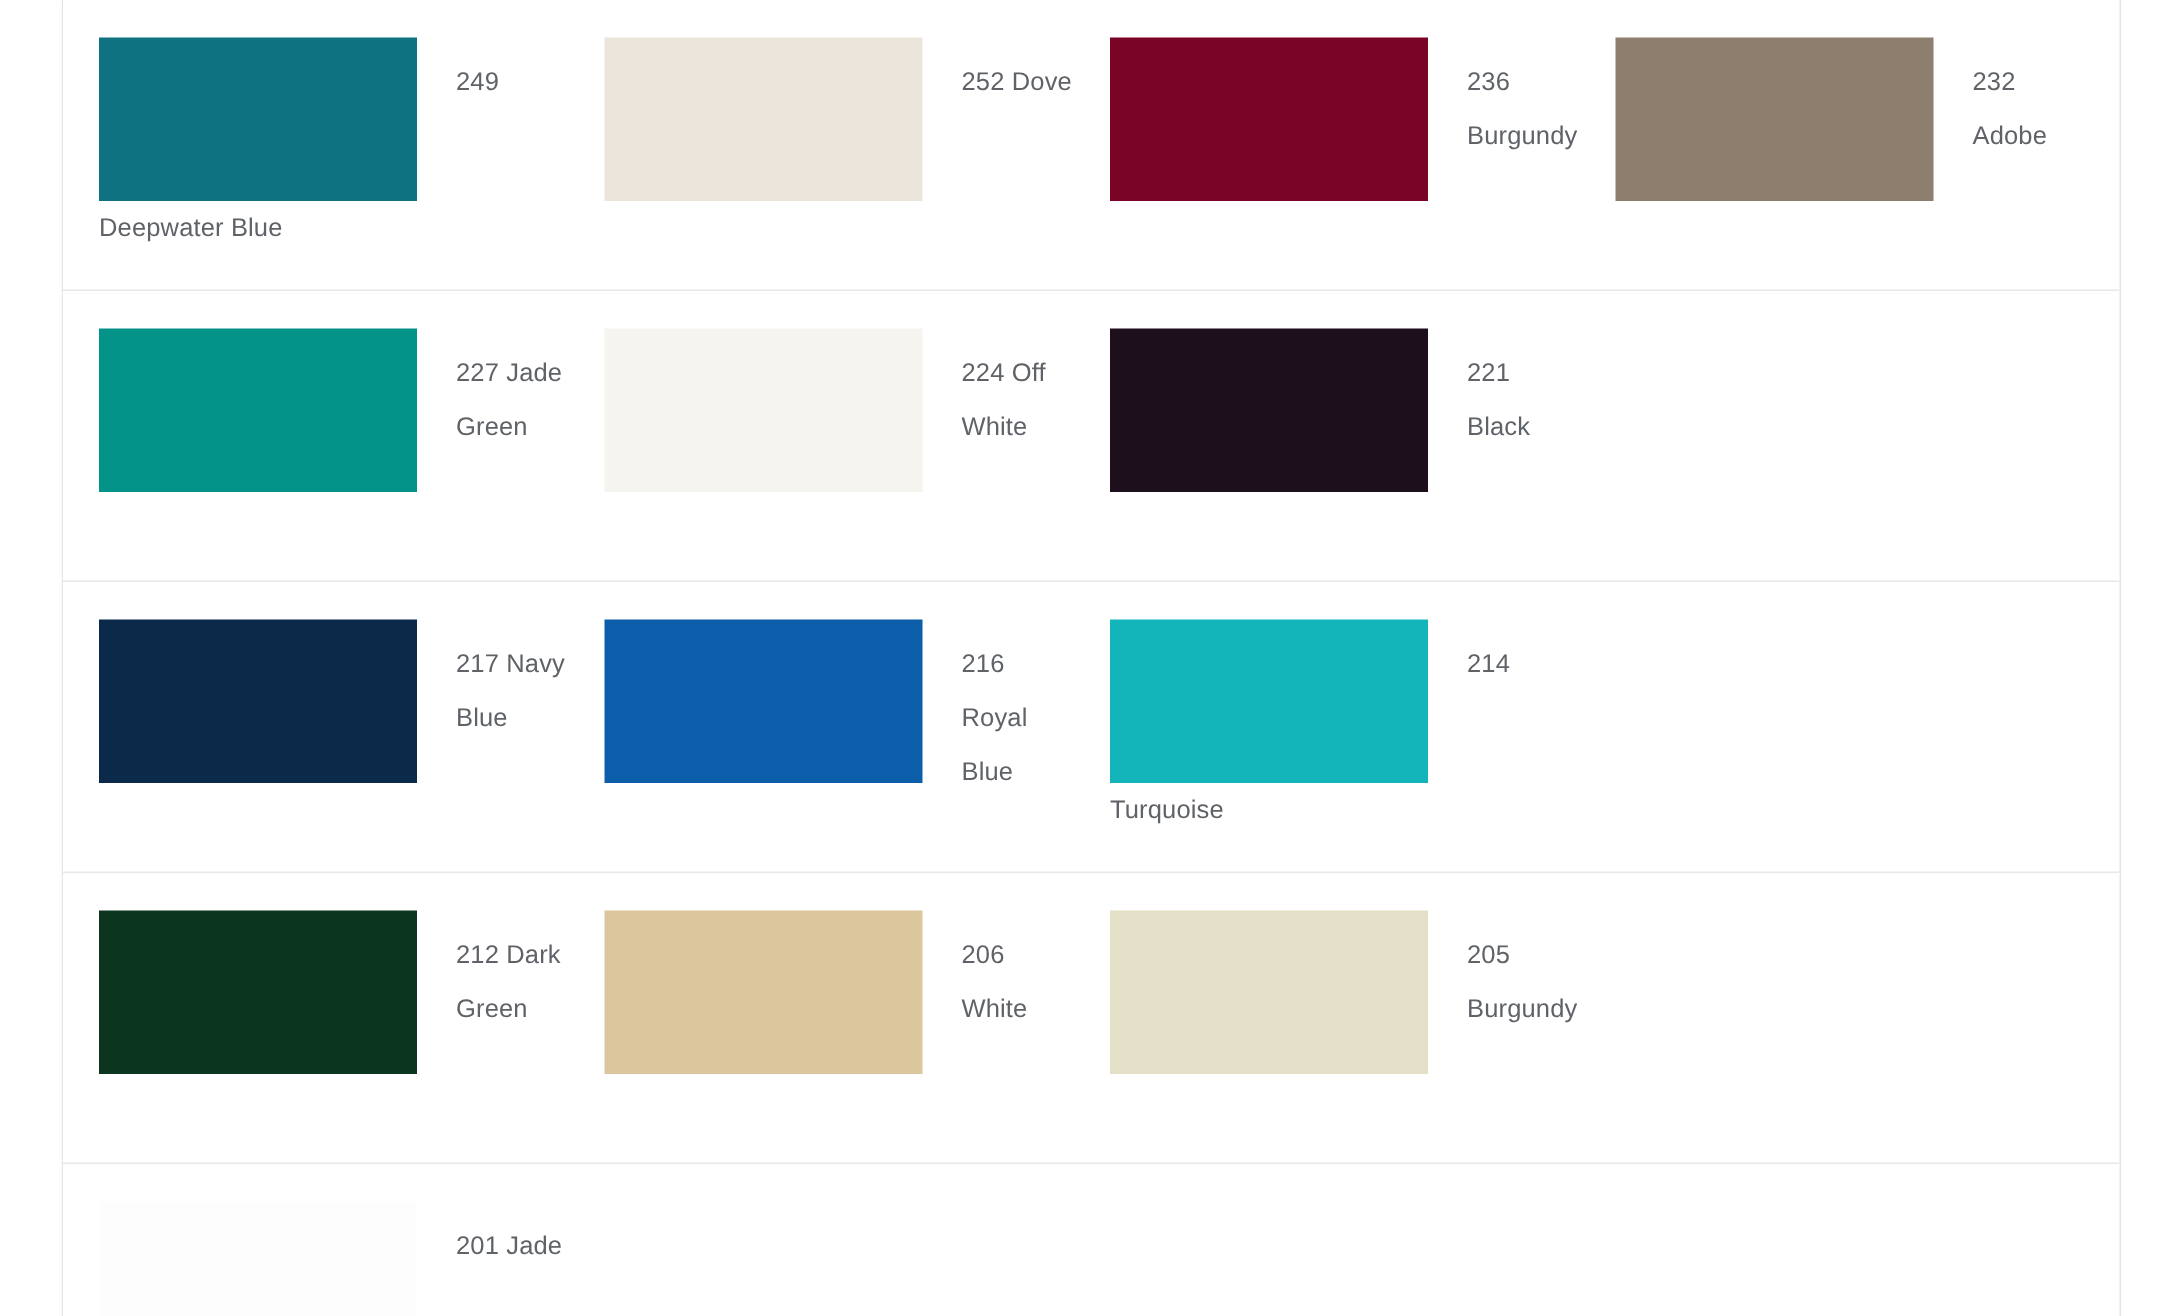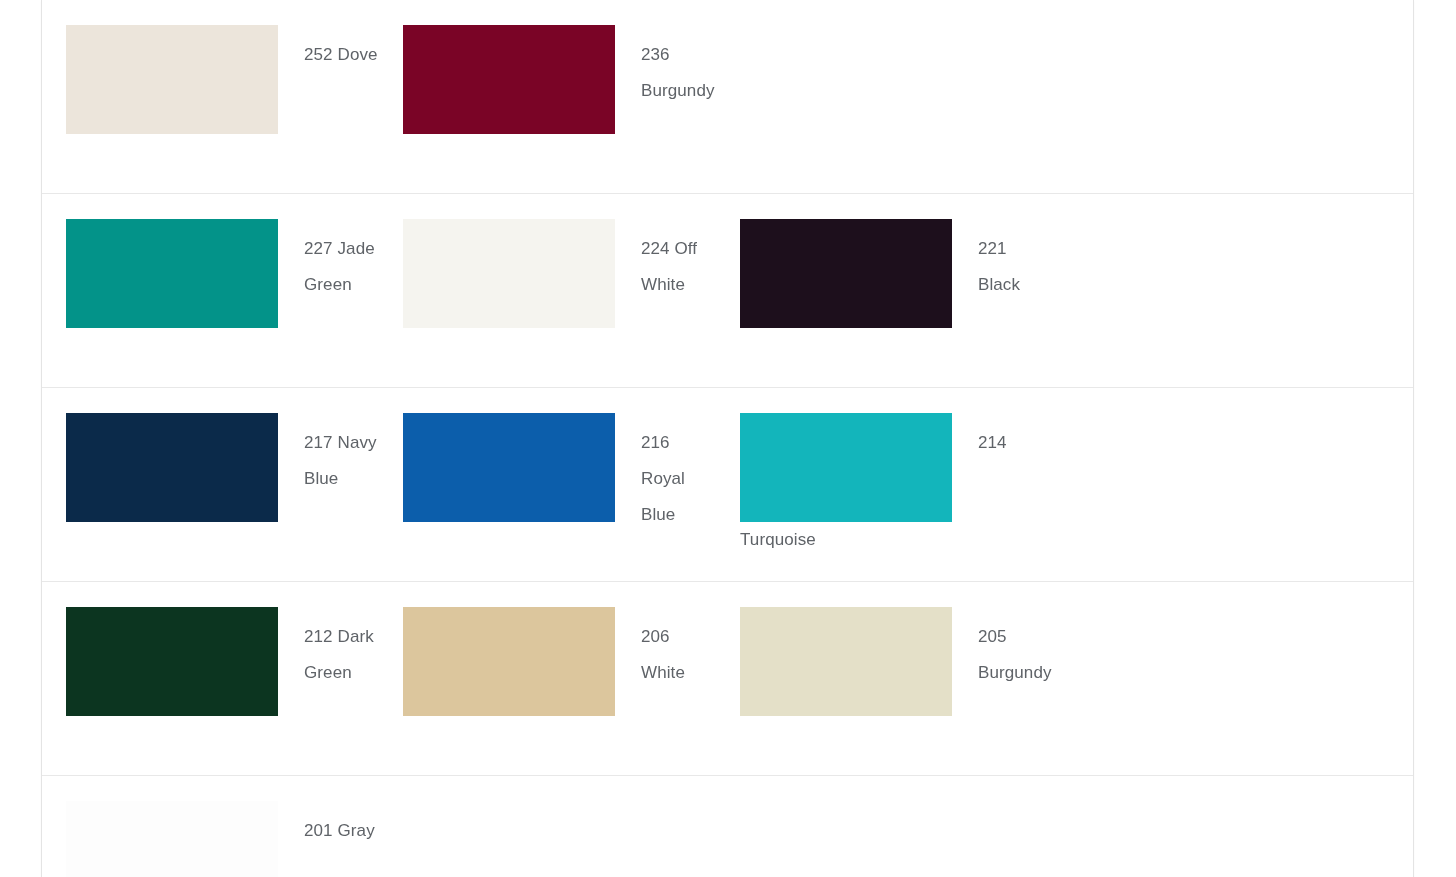--- a/index.html
+++ b/index.html
@@ -70,26 +70,34 @@
     width: 337px;
     height: 194px;
   }
 </style>
 </head>
 <body>
 
 <div id="swatch-card">
     <div class="swatch-row">
       <div class="swatch-cell">
+        <span class="swatch-chip" style="background: rgb(14, 114, 128);"></span>
+        <div class="swatch-text"><span class="swatch-code">249</span> <span class="swatch-name">Deepwater Blue</span></div>
+      </div>
+      <div class="swatch-cell">
         <span class="swatch-chip" style="background: rgb(236, 229, 219);"></span>
         <div class="swatch-text"><span class="swatch-code">252</span> <span class="swatch-name">Dove</span></div>
       </div>
       <div class="swatch-cell">
         <span class="swatch-chip" style="background: rgb(122, 4, 38);"></span>
         <div class="swatch-text"><span class="swatch-code">236</span> <span class="swatch-name">Burgundy</span></div>
+      </div>
+      <div class="swatch-cell">
+        <span class="swatch-chip" style="background: rgb(141, 126, 110);"></span>
+        <div class="swatch-text"><span class="swatch-code">232</span> <span class="swatch-name">Adobe</span></div>
       </div>
     </div>
     <div class="swatch-row">
       <div class="swatch-cell">
         <span class="swatch-chip" style="background: rgb(3, 147, 137);"></span>
         <div class="swatch-text"><span class="swatch-code">227</span> <span class="swatch-name">Jade Green</span></div>
       </div>
       <div class="swatch-cell">
         <span class="swatch-chip" style="background: rgb(245, 244, 239);"></span>
         <div class="swatch-text"><span class="swatch-code">224</span> <span class="swatch-name">Off White</span></div>
@@ -123,19 +131,19 @@
         <div class="swatch-text"><span class="swatch-code">206</span> <span class="swatch-name">White</span></div>
       </div>
       <div class="swatch-cell">
         <span class="swatch-chip" style="background: rgb(228, 224, 200);"></span>
         <div class="swatch-text"><span class="swatch-code">205</span> <span class="swatch-name">Burgundy</span></div>
       </div>
     </div>
     <div class="swatch-row">
       <div class="swatch-cell">
         <span class="swatch-chip" style="background: rgb(253, 253, 253);"></span>
-        <div class="swatch-text"><span class="swatch-code">201</span> <span class="swatch-name">Gray</span></div>
+        <div class="swatch-text"><span class="swatch-code">201</span> <span class="swatch-name">Jade</span></div>
       </div>
       <div class="empty-cell"></div>
       <div class="empty-cell"></div>
       <div class="empty-cell"></div>
     </div>
   </div>
 
 </body></html>

